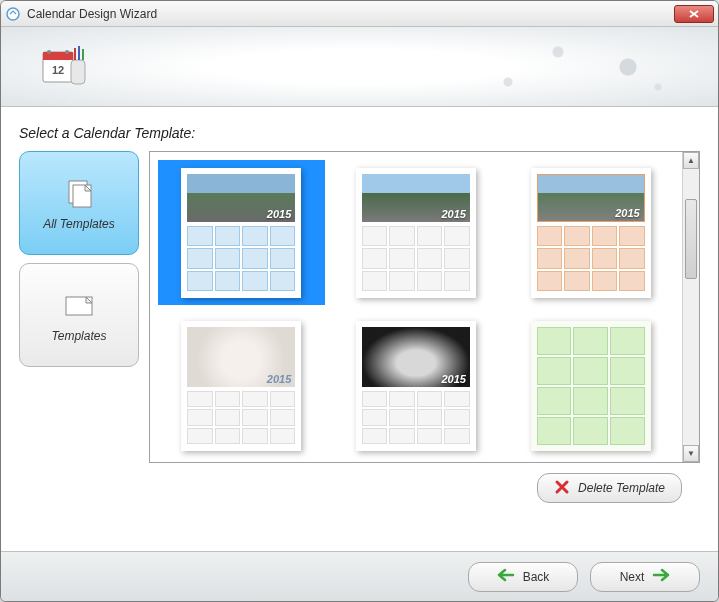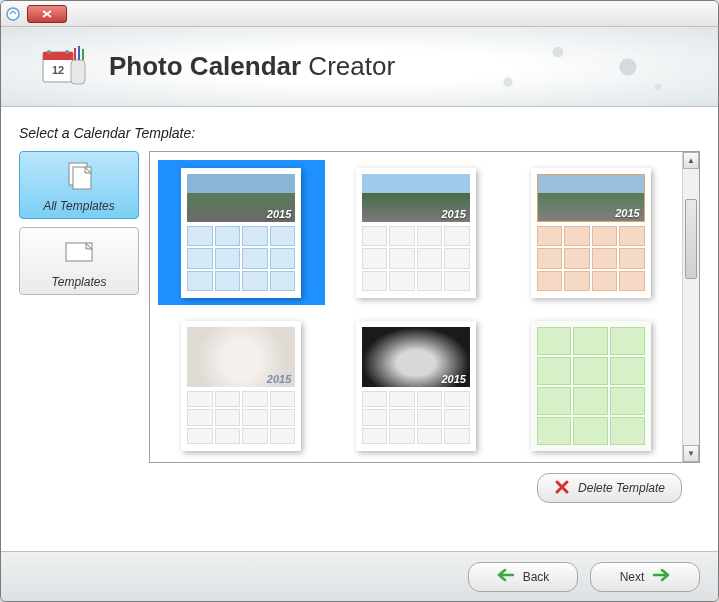--- a/index.html
+++ b/index.html
@@ -103,23 +103,23 @@
   gap: 10px;
 }
 .sidebar {
   width: 120px;
   display: flex;
   flex-direction: column;
   gap: 8px;
 }
 .cat-btn {
   width: 120px;
-  height: 68px;
+  height: 104px;
   border: 1px solid #b8b8b8;
-  border-radius: 4px;
+  border-radius: 10px;
   background: linear-gradient(to bottom, #fdfdfd, #eaeaea);
   display: flex;
   flex-direction: column;
   align-items: center;
   justify-content: center;
   gap: 6px;
   cursor: pointer;
   font-size: 12px;
   color: #333;
 }
@@ -283,43 +283,41 @@
 
 <div class="window">
 
   <div class="titlebar">
     <span class="titlebar-icon">
       <svg width="14" height="14" viewBox="0 0 14 14">
           <circle cx="7" cy="7" r="6" fill="#fff" stroke="#5aa0d8" stroke-width="1.5"></circle>
           <path d="M4 7 L7 4 L10 7" stroke="#5aa0d8" stroke-width="1.2" fill="none"></path>
         </svg>
     </span>
+    <span class="titlebar-title">Calendar Design Wizard</span>
     <div class="close-btn">
       <svg width="10" height="8" viewBox="0 0 10 8">
           <path d="M1 1 L9 7 M9 1 L1 7" stroke="#fff" stroke-width="1.8"></path>
         </svg>
     </div>
   </div>
 
   <div class="header">
     <div class="header-icon">
       <svg width="50" height="50" viewBox="0 0 50 50">
         <rect x="2" y="10" width="30" height="30" rx="2" fill="#fff" stroke="#999"></rect>
         <rect x="2" y="10" width="30" height="8" fill="#d84040"></rect>
         <circle cx="8" cy="10" r="2" fill="#888"></circle>
           <circle cx="26" cy="10" r="2" fill="#888"></circle>
         <text x="17" y="32" font-size="11" text-anchor="middle" fill="#555" font-weight="bold">12</text>
         <rect x="30" y="18" width="14" height="24" rx="4" fill="#e8e8e8" stroke="#aaa"></rect>
         <line x1="34" y1="18" x2="34" y2="6" stroke="#c04040" stroke-width="2"></line>
         <line x1="38" y1="18" x2="38" y2="4" stroke="#4060c0" stroke-width="2"></line>
         <line x1="42" y1="18" x2="42" y2="7" stroke="#40a050" stroke-width="2"></line>
       </svg>
-    </div>
-    <div class="header-title">
-      <span class="bold">Photo Calendar</span><span> Creator</span>
     </div>
   </div>
 
   <div class="body">
     <div class="section-label">Select a Calendar Template:</div>
 
     <div class="content-row">
 
       <div class="sidebar">
         <div class="cat-btn selected">

